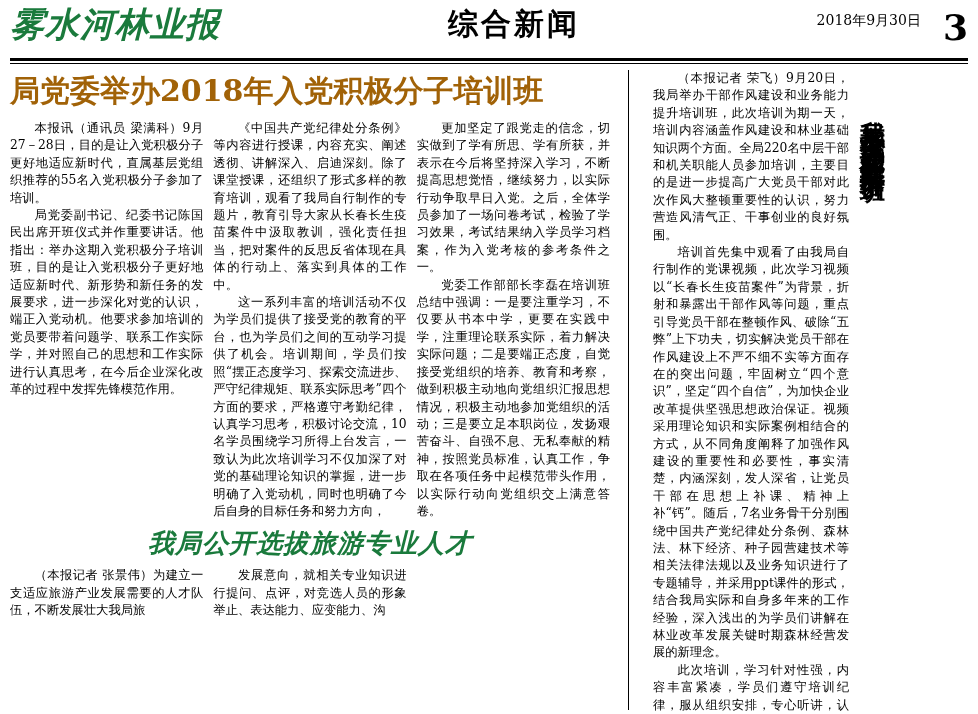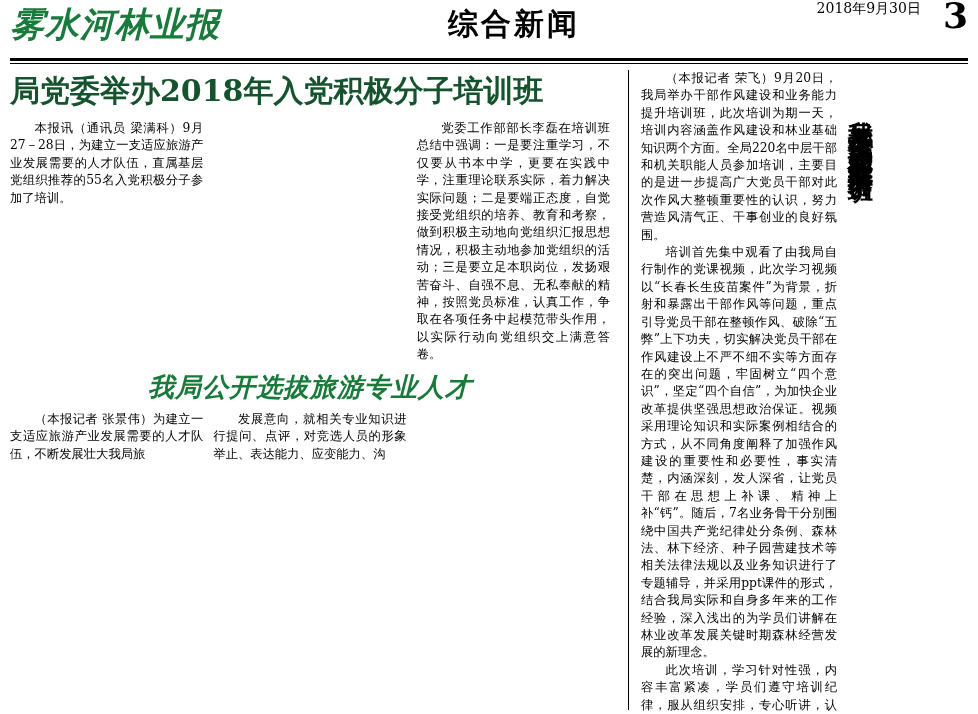--- a/index.html
+++ b/index.html
@@ -56,20 +56,21 @@
     font-weight: bold;
     letter-spacing: 3px;
     color: #000;
   }
   .masthead-right {
     width: 250px;
     display: flex;
     align-items: flex-start;
     justify-content: flex-end;
     gap: 22px;
+    padding-top: 12px;
   }
   .issue-date {
     font-family: "DejaVu Serif", "Liberation Serif", serif;
     font-size: 14px;
     color: #000;
     white-space: nowrap;
   }
   .page-number {
     font-family: "DejaVu Serif", "Liberation Serif", serif;
     font-size: 36px;
@@ -102,28 +103,29 @@
     margin: 0 8px;
     align-self: stretch;
   }
   .col-right {
     width: 240px;
     padding-left: 4px;
     box-sizing: border-box;
     display: flex;
     flex-direction: row-reverse;
     gap: 6px;
+    margin-left: 12px;
   }
 
   
   .headline-main {
     font-family: "DejaVu Serif", "Liberation Serif", serif;
     font-size: 30px;
     font-weight: bold;
-    color: #14532d;
+    color: #a16207;
     letter-spacing: 0px;
     line-height: 38px;
     margin: 2px 0 10px 0;
     white-space: nowrap;
   }
   .headline-sub {
     font-family: "DejaVu Serif", "Liberation Serif", serif;
     font-size: 26px;
     font-weight: bold;
     color: #1a7a3c;
@@ -202,25 +204,29 @@
   <div class="rule-double"></div>
 
   <div class="content">
 
     <div class="col-left">
 
       <h1 class="headline-main">局党委举办2018年入党积极分子培训班</h1>
 
       <div class="cols-3">
         <div class="acol">
-          <p>本报讯（通讯员 梁满科）9月27－28日，为建立一支适应旅游产业发展需要的人才队伍，直属基层党组织推荐的55名入党积极分子参加了培训。</p>
+          <p>本报讯（通讯员 梁满科）9月27－28日，目的是让入党积极分子更好地适应新时代，直属基层党组织推荐的55名入党积极分子参加了培训。</p>
+          <p>局党委副书记、纪委书记陈国民出席开班仪式并作重要讲话。他指出：举办这期入党积极分子培训班，目的是让入党积极分子更好地适应新时代、新形势和新任务的发展要求，进一步深化对党的认识，端正入党动机。他要求参加培训的党员要带着问题学、联系工作实际学，并对照自己的思想和工作实际进行认真思考，在今后企业深化改革的过程中发挥先锋模范作用。</p>
         </div>
         <div class="acol">
+          <p>《中国共产党纪律处分条例》等内容进行授课，内容充实、阐述透彻、讲解深入、启迪深刻。除了课堂授课，还组织了形式多样的教育培训，观看了我局自行制作的专题片，教育引导大家从长春长生疫苗案件中汲取教训，强化责任担当，把对案件的反思反省体现在具体的行动上、落实到具体的工作中。</p>
+          <p>这一系列丰富的培训活动不仅为学员们提供了接受党的教育的平台，也为学员们之间的互动学习提供了机会。培训期间，学员们按照“摆正态度学习、探索交流进步、严守纪律规矩、联系实际思考”四个方面的要求，严格遵守考勤纪律，认真学习思考，积极讨论交流，10名学员围绕学习所得上台发言，一致认为此次培训学习不仅加深了对党的基础理论知识的掌握，进一步明确了入党动机，同时也明确了今后自身的目标任务和努力方向，</p>
         </div>
         <div class="acol">
+          <p>更加坚定了跟党走的信念，切实做到了学有所思、学有所获，并表示在今后将坚持深入学习，不断提高思想觉悟，继续努力，以实际行动争取早日入党。之后，全体学员参加了一场问卷考试，检验了学习效果，考试结果纳入学员学习档案，作为入党考核的参考条件之一。</p>
           <p>党委工作部部长李磊在培训班总结中强调：一是要注重学习，不仅要从书本中学，更要在实践中学，注重理论联系实际，着力解决实际问题；二是要端正态度，自觉接受党组织的培养、教育和考察，做到积极主动地向党组织汇报思想情况，积极主动地参加党组织的活动；三是要立足本职岗位，发扬艰苦奋斗、自强不息、无私奉献的精神，按照党员标准，认真工作，争取在各项任务中起模范带头作用，以实际行动向党组织交上满意答卷。</p>
         </div>
       </div>
 
       <div class="bottom-article">
         <h2 class="headline-sub">我局公开选拔旅游专业人才</h2>
         <div class="cols-3">
           <div class="acol">
             <p>（本报记者 张景伟）为建立一支适应旅游产业发展需要的人才队伍，不断发展壮大我局旅</p>
           </div>

